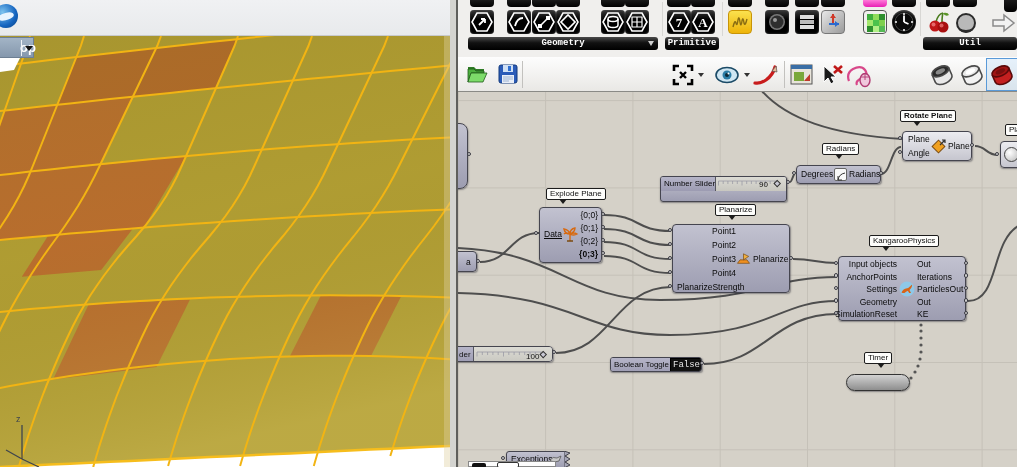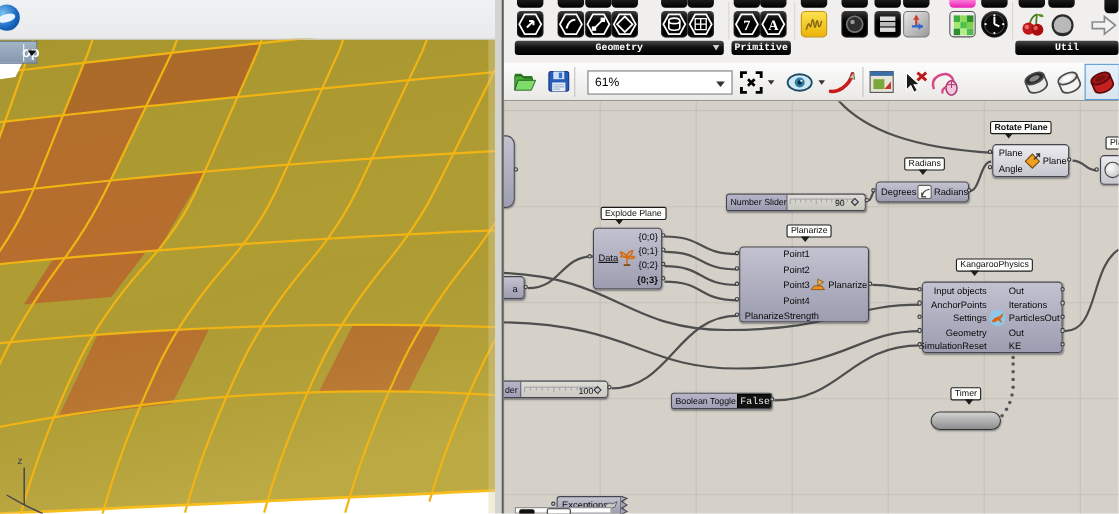--- a/index.html
+++ b/index.html
@@ -239,21 +239,20 @@
           <path d="M5 10 L21 10 L17 19 L2 19 Z" fill="#7ddc6a" stroke="#205c1a" stroke-width="0.8"></path>
         </svg>
 <svg style="position:absolute;left:39px;top:6px;" width="22" height="22" viewBox="0 0 22 22">
           <rect x="2" y="2" width="18" height="18" rx="2" fill="#2a5bb8" stroke="#123a7d" stroke-width="1"></rect>
           <rect x="6" y="2" width="10" height="7" fill="#cfe0f5"></rect>
           <rect x="11" y="3" width="3" height="5" fill="#2f6fd0"></rect>
           <rect x="5" y="12" width="12" height="8" fill="#e8eef8"></rect>
           <path d="M6 14 L16 14 M6 16 L16 16 M6 18 L12 18" stroke="#9fb4d2" stroke-width="1"></path>
         </svg>
 <div class="tsep" style="left:64px;"></div>
-<div id="combo">61%<div class="dn"></div></div>
 <svg style="position:absolute;left:214px;top:7px;" width="22" height="22" viewBox="0 0 22 22">
           <path d="M2 7 L2 2 L7 2 M15 2 L20 2 L20 7 M20 15 L20 20 L15 20 M7 20 L2 20 L2 15" fill="none" stroke="#000" stroke-width="2.6"></path>
           <path d="M8 8 L14 14 M14 8 L8 14" stroke="#000" stroke-width="2.4"></path>
         </svg>
 <div style="position:absolute;left:240px;top:16px;width:0;height:0;border-left:3.5px solid transparent;border-right:3.5px solid transparent;border-top:4.5px solid #333;"></div>
 <svg style="position:absolute;left:256px;top:8px;" width="26" height="20" viewBox="0 0 26 20">
           <ellipse cx="13" cy="10" rx="11" ry="7.5" fill="#cfe6f2" stroke="#1a4a66" stroke-width="1.6"></ellipse>
           <circle cx="13" cy="10" r="4.5" fill="#2a7da6"></circle>
           <circle cx="13" cy="10" r="2" fill="#0a2a3a"></circle>
           <circle cx="14.5" cy="8.5" r="1" fill="#fff"></circle>
@@ -441,21 +440,21 @@
         </svg>
 <div class="nlabel" style="left:364px;top:51px;">Radians</div>
 <div class="node" style="left:338px;top:73px;width:85px;height:19px;"></div>
 <div class="ntext" style="left:343px;top:77px;font-size:8.5px;color:#0a0a0a;">Degrees</div>
 <div class="nub" style="left:333.5px;top:78.5px;"></div>
 <div class="ntext" style="left:391px;top:77px;font-size:8.5px;color:#0a0a0a;">Radians</div>
 <div class="nub" style="left:420.5px;top:78.5px;"></div>
 <div style="position:absolute;left:376px;top:76px;width:13px;height:13px;background:#f8f8f8;border:1px solid #666;border-radius:2px;"><svg width="13" height="13" viewBox="0 0 13 13">
             <path d="M3 10 Q4 4 10 3 M3 6 L3 10 L7 10" stroke="#333" stroke-width="1" fill="none"></path>
           </svg></div>
-<div class="node" style="left:202px;top:84px;width:127px;height:16px;overflow:hidden;border-radius:3px;">
+<div class="node" style="left:202px;top:84px;width:127px;height:26px;overflow:hidden;border-radius:3px;">
           <div style="position:absolute;left:0;top:0;width:55px;height:14px;background:linear-gradient(#b6b5c8,#9c9bb2);border-right:1px solid #55555f;font-size:8px;color:#0a0a0a;line-height:13px;padding-left:3px;white-space:nowrap;">Number Slider</div>
           <div style="position:absolute;left:55px;top:0;width:72px;height:14px;background:linear-gradient(#dcdbd4,#c8c7c0);"></div>
           <svg style="position:absolute;left:55px;top:0;" width="72" height="14">
             <g stroke="#9a9aa4" stroke-width="0.8">
               <line x1="2.5" y1="4" x2="2.5" y2="8.5"></line>
               <line x1="7.2" y1="4" x2="7.2" y2="7"></line>
               <line x1="11.9" y1="4" x2="11.9" y2="7"></line>
               <line x1="16.6" y1="4" x2="16.6" y2="7"></line>
               <line x1="21.3" y1="4" x2="21.3" y2="7"></line>
               <line x1="26.0" y1="4" x2="26.0" y2="8.5"></line>

